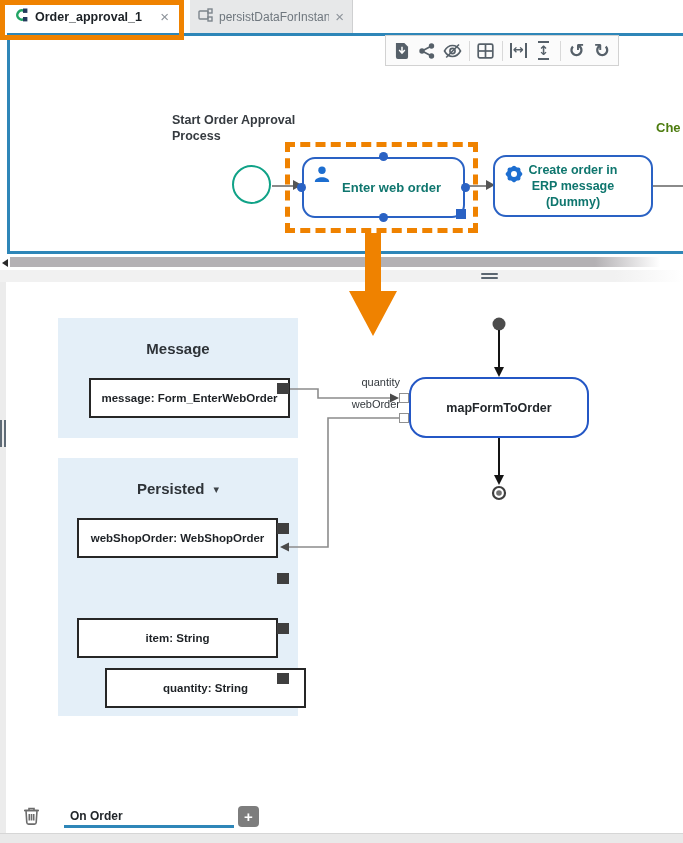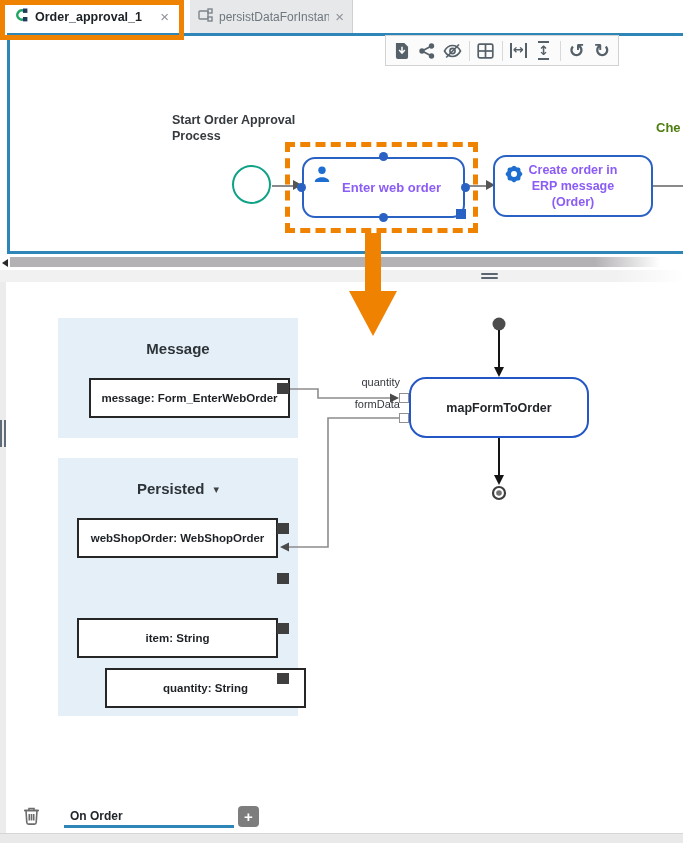--- a/index.html
+++ b/index.html
@@ -40,21 +40,21 @@
         font-weight:bold;font-size:12.5px;color:#363b40;line-height:1.25;z-index:3;}
   .start-event{position:absolute;left:232px;top:165px;width:39px;height:39px;background:#fff;
         border:2.5px solid #10a287;border-radius:50%;box-sizing:border-box;z-index:3;}
   .flowline{position:absolute;height:2px;background:#8a8a8a;z-index:2;}
   .flowhead{position:absolute;width:0;height:0;border-top:5.5px solid transparent;
         border-bottom:5.5px solid transparent;border-left:9px solid #555;z-index:2;}
   .dashed-box{position:absolute;left:285px;top:142px;width:193px;height:91px;
         border:5px dashed #ef8200;box-sizing:border-box;z-index:5;pointer-events:none;}
   .task{position:absolute;background:#fff;border:2px solid #2a62c4;border-radius:13px;
         box-sizing:border-box;display:flex;align-items:center;justify-content:center;
-        font-weight:bold;font-size:13px;color:#8b5cf6;text-align:center;z-index:3;}
+        font-weight:bold;font-size:13px;color:#0f766e;text-align:center;z-index:3;}
   .task1{left:302px;top:157px;width:163px;height:61px;padding-left:16px;}
   .task2{left:493px;top:155px;width:160px;height:62px;font-size:12.5px;line-height:1.28;}
   .task-icon{position:absolute;left:9px;top:7px;}
   .h-dot{position:absolute;width:9px;height:9px;border-radius:50%;background:#2a62c4;z-index:6;}
   .h-sq{position:absolute;width:10px;height:10px;background:#2a62c4;z-index:6;}
   .label-che{position:absolute;left:656px;top:120px;font-weight:bold;font-size:13px;
         color:#4d7c0f;z-index:3;}
 
   
   .hscroll-thumb{position:absolute;left:10px;top:257px;width:650px;height:10px;
@@ -214,21 +214,21 @@
         <g fill="#1d6ed0">
           <rect x="3.6" y="3.6" width="12.8" height="12.8" rx="2"></rect>
           <rect x="3.6" y="3.6" width="12.8" height="12.8" rx="2" transform="rotate(45 10 10)"></rect>
         </g>
         <circle cx="10" cy="10" r="3" fill="#fff"></circle>
       </svg>
     </span>
     <span>
       <span style="display:block">Create order in</span>
       <span style="display:block">ERP message</span>
-      <span style="display:block">(Order)</span>
+      <span style="display:block">(Dummy)</span>
     </span>
   </div>
   <div class="flowline" style="left:652px;top:185px;width:31px;"></div>
   <div class="label-che">Che</div>
 
   <div class="hscroll-thumb"></div>
   <div class="hscroll-left"></div>
   <div class="splitter-track"></div>
   <div class="split-bar" style="left:481px;top:273px;"></div>
   <div class="split-bar" style="left:481px;top:277px;"></div>
@@ -269,21 +269,21 @@
     <circle cx="499" cy="324" r="6.5" fill="#4c4c4c"></circle>
     <line x1="499" y1="330" x2="499" y2="369" stroke="#141414" stroke-width="2"></line>
     <polygon points="499,377 494,367 504,367" fill="#141414"></polygon>
     <line x1="499" y1="438" x2="499" y2="477" stroke="#141414" stroke-width="2"></line>
     <polygon points="499,485 494,475 504,475" fill="#141414"></polygon>
     <circle cx="499" cy="493" r="6" fill="#fff" stroke="#3e3e3e" stroke-width="2.2"></circle>
     <circle cx="499" cy="493" r="2.8" fill="#707070"></circle>
   </svg>
 
   <div class="port-label" style="left:330px;top:376px;">quantity</div>
-  <div class="port-label" style="left:330px;top:398px;">formData</div>
+  <div class="port-label" style="left:330px;top:398px;">webOrder</div>
   <div class="port" style="left:399px;top:393px;"></div>
   <div class="port" style="left:399px;top:413px;"></div>
 
   <div class="map-node">mapFormToOrder</div>
 
   <span class="trash">
     <svg width="17" height="19" viewBox="0 0 17 19" fill="none" stroke="#6b6b6b" stroke-width="1.6">
       <path d="M1 4.5 h15"></path>
       <path d="M6 4.5 V2.5 h5 v2"></path>
       <path d="M3 4.5 l0.8 12 a1.8 1.8 0 0 0 1.8 1.6 h5.8 a1.8 1.8 0 0 0 1.8 -1.6 l0.8 -12 Z"></path>

